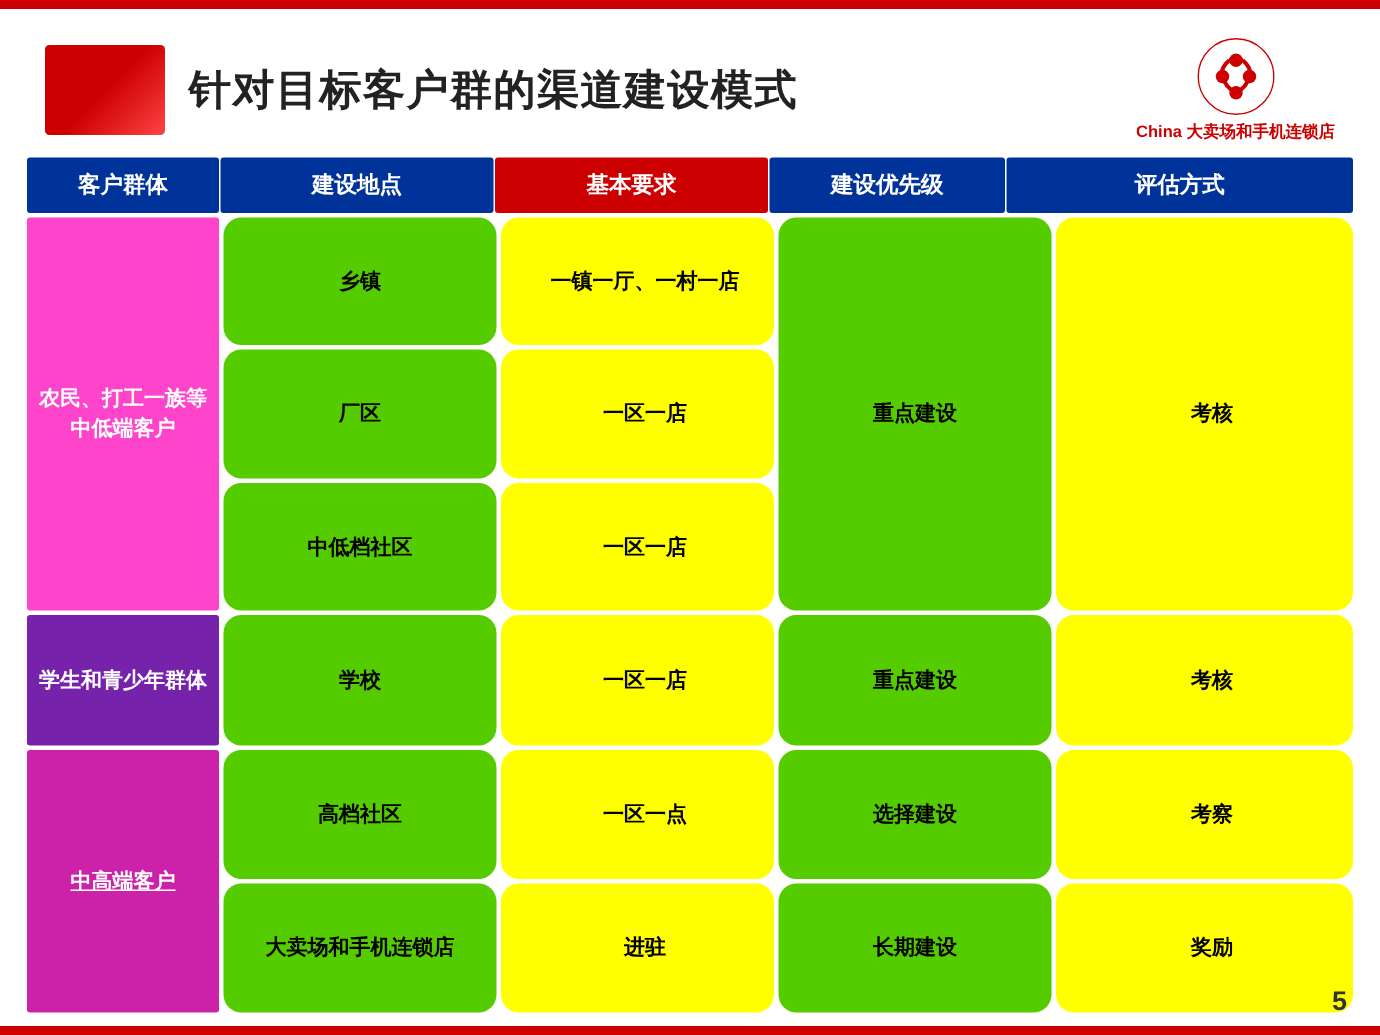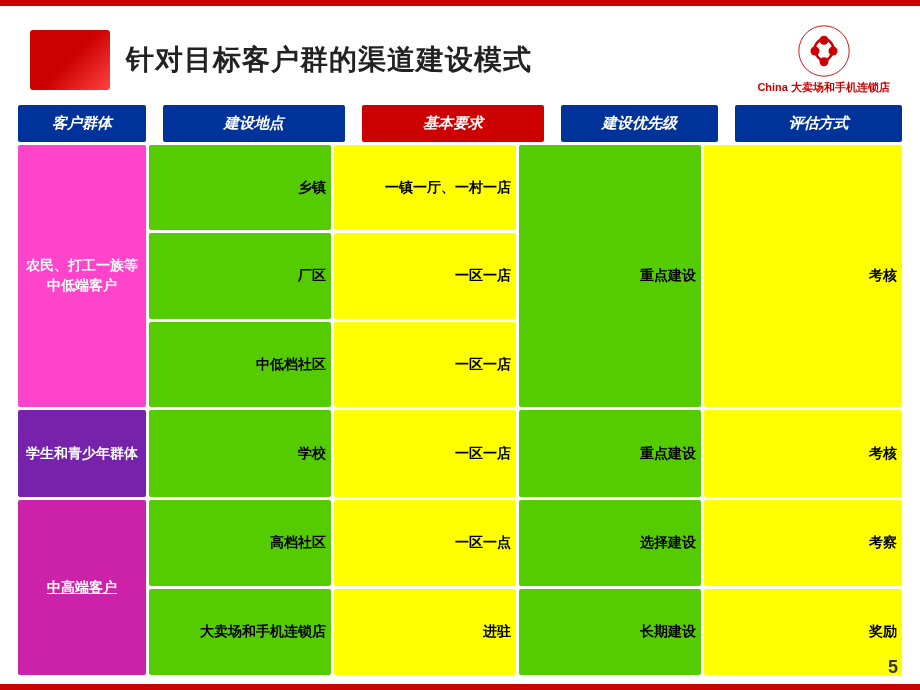--- a/index.html
+++ b/index.html
@@ -69,22 +69,21 @@
     
     .main-table {
       display: flex;
       flex-direction: column;
       gap: 3px;
       padding: 0 18px;
       flex: 1;
     }
     .header-row {
       display: flex;
-      gap: 17px;
-      font-style: italic;
+      gap: 1px;
     }
     .h-cell {
       display: flex;
       align-items: center;
       justify-content: center;
       font-size: 15px;
       font-weight: bold;
       color: #fff;
       padding: 9px 4px;
       text-align: center;
@@ -118,26 +117,26 @@
       flex: 1;
     }
     .data-row {
       display: flex;
       gap: 3px;
       flex: 1;
     }
     .d-cell {
       display: flex;
       align-items: center;
-      justify-content: flex-end;
+      justify-content: center;
       text-align: center;
       font-size: 14px;
       font-weight: bold;
       padding: 6px 5px;
-      border-radius: 2px;
+      border-radius: 12px;
       line-height: 1.4;
     }
     .d-green { background: #55cc00; color: #000; }
     .d-yellow { background: #ffff00; color: #000; padding-left: 15px; }
     .w-build { width: 182px; flex-shrink:0; }
     .w-req { width: 182px; flex-shrink:0; }
     .w-pri { width: 182px; flex-shrink:0; }
   </style>
 </head>
 <body>

